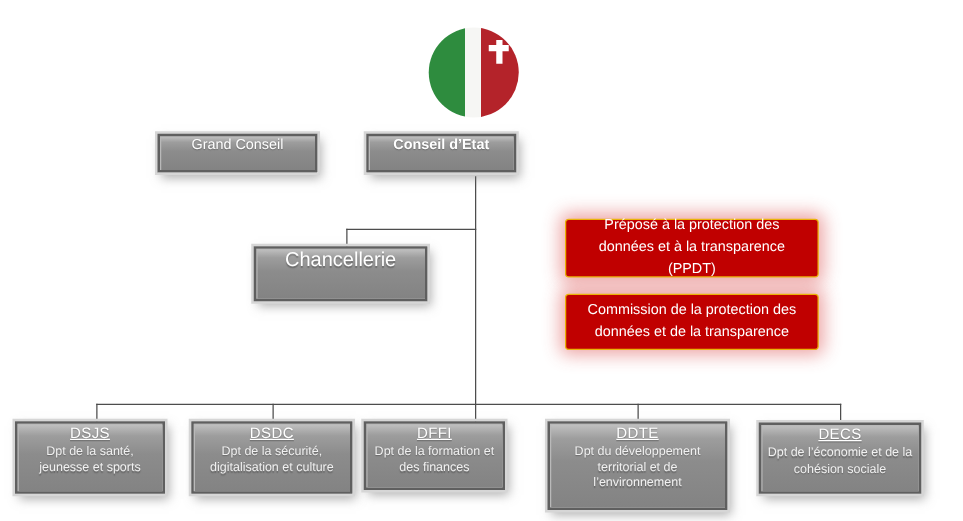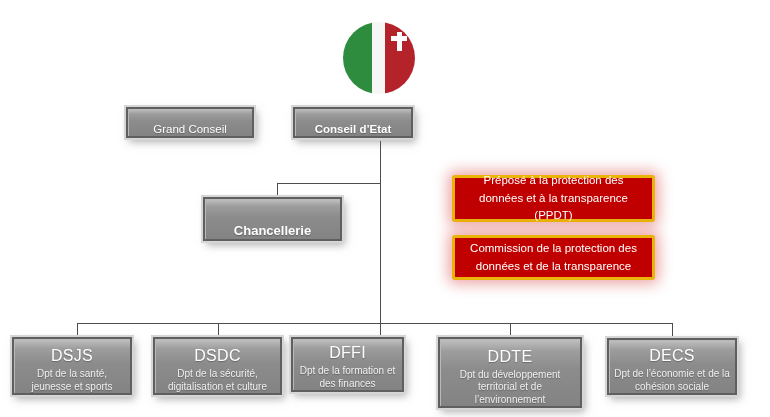--- a/index.html
+++ b/index.html
@@ -11,28 +11,28 @@
         background:linear-gradient(90deg,#2e8c3e 0 40%,#f6f6f4 40% 58%,#b4232a 58% 100%);
         filter:blur(.4px);}
   .logo .cross-v{position:absolute;left:54px;top:10px;width:5px;height:19px;background:#fff;}
   .logo .cross-h{position:absolute;left:48px;top:14px;width:16px;height:5px;background:#fff;}
 
   
   .gbox{position:absolute;box-sizing:border-box;
         background:linear-gradient(180deg,#c2c2c2 0,#9d9d9d 18%,#8c8c8c 45%,#838383 100%);
         border:2px solid #5f5f5f;
         box-shadow:0 0 0 2px #d6d6d6,3px 4px 8px rgba(110,110,110,.55),inset 1px 1px 0 #b9b9b9;
-        color:#ffffff;display:flex;flex-direction:column;align-items:center;justify-content:flex-end;
+        color:#ffffff;display:flex;flex-direction:column;align-items:center;justify-content:flex-start;
         text-align:center;line-height:1.25;text-shadow:0 1px 1px rgba(0,0,0,.28);}
-  .gbox .abbr{font-size:16px;letter-spacing:.3px;}
+  .gbox .abbr{font-size:12px;letter-spacing:.3px;text-decoration:underline;}
   .gbox .desc{font-size:10px;color:#f1f1f1;margin-top:2px;padding:0 5px;}
   .lbl{font-size:11.5px;}
 
   
-  .rbox{position:absolute;box-sizing:border-box;background:#c00000;border:3px solid #eab308;
+  .rbox{position:absolute;box-sizing:border-box;background:#c00000;border:1px solid #eab308;
         border-radius:3px;color:#ffffff;display:flex;align-items:center;justify-content:flex-end;
         text-align:center;font-size:11.5px;line-height:1.55;padding:4px 10px;
         box-shadow:0 0 14px 4px rgba(215,60,60,.45);}
 
   
   .vline,.hline{position:absolute;background:#4d4d4d;}
   .vline{width:1px;}
   .hline{height:1px;}
 </style>
 </head>
@@ -55,21 +55,21 @@
   <div class="vline" style="left:672px;top:323px;height:15px;"></div>
 
   <div class="gbox" style="left:126px;top:107px;width:128px;height:31px;">
     <span class="lbl">Grand Conseil</span>
   </div>
   <div class="gbox" style="left:293px;top:107px;width:120px;height:31px;font-weight:bold;">
     <span class="lbl">Conseil d’Etat</span>
   </div>
 
   <div class="gbox" style="left:203px;top:197px;width:139px;height:44px;">
-    <span class="lbl" style="font-size:13px;font-weight:bold;">Chancellerie</span>
+    <span class="lbl" style="font-size:16px;">Chancellerie</span>
   </div>
 
   <div class="rbox" style="left:452px;top:175px;width:203px;height:47px;">
     <span>Préposé à la protection des données et à la transparence (PPDT)</span>
   </div>
   <div class="rbox" style="left:452px;top:235px;width:203px;height:45px;">
     <span>Commission de la protection des données et de la transparence</span>
   </div>
 
   <div class="gbox" style="left:12px;top:337px;width:120px;height:58px;">

